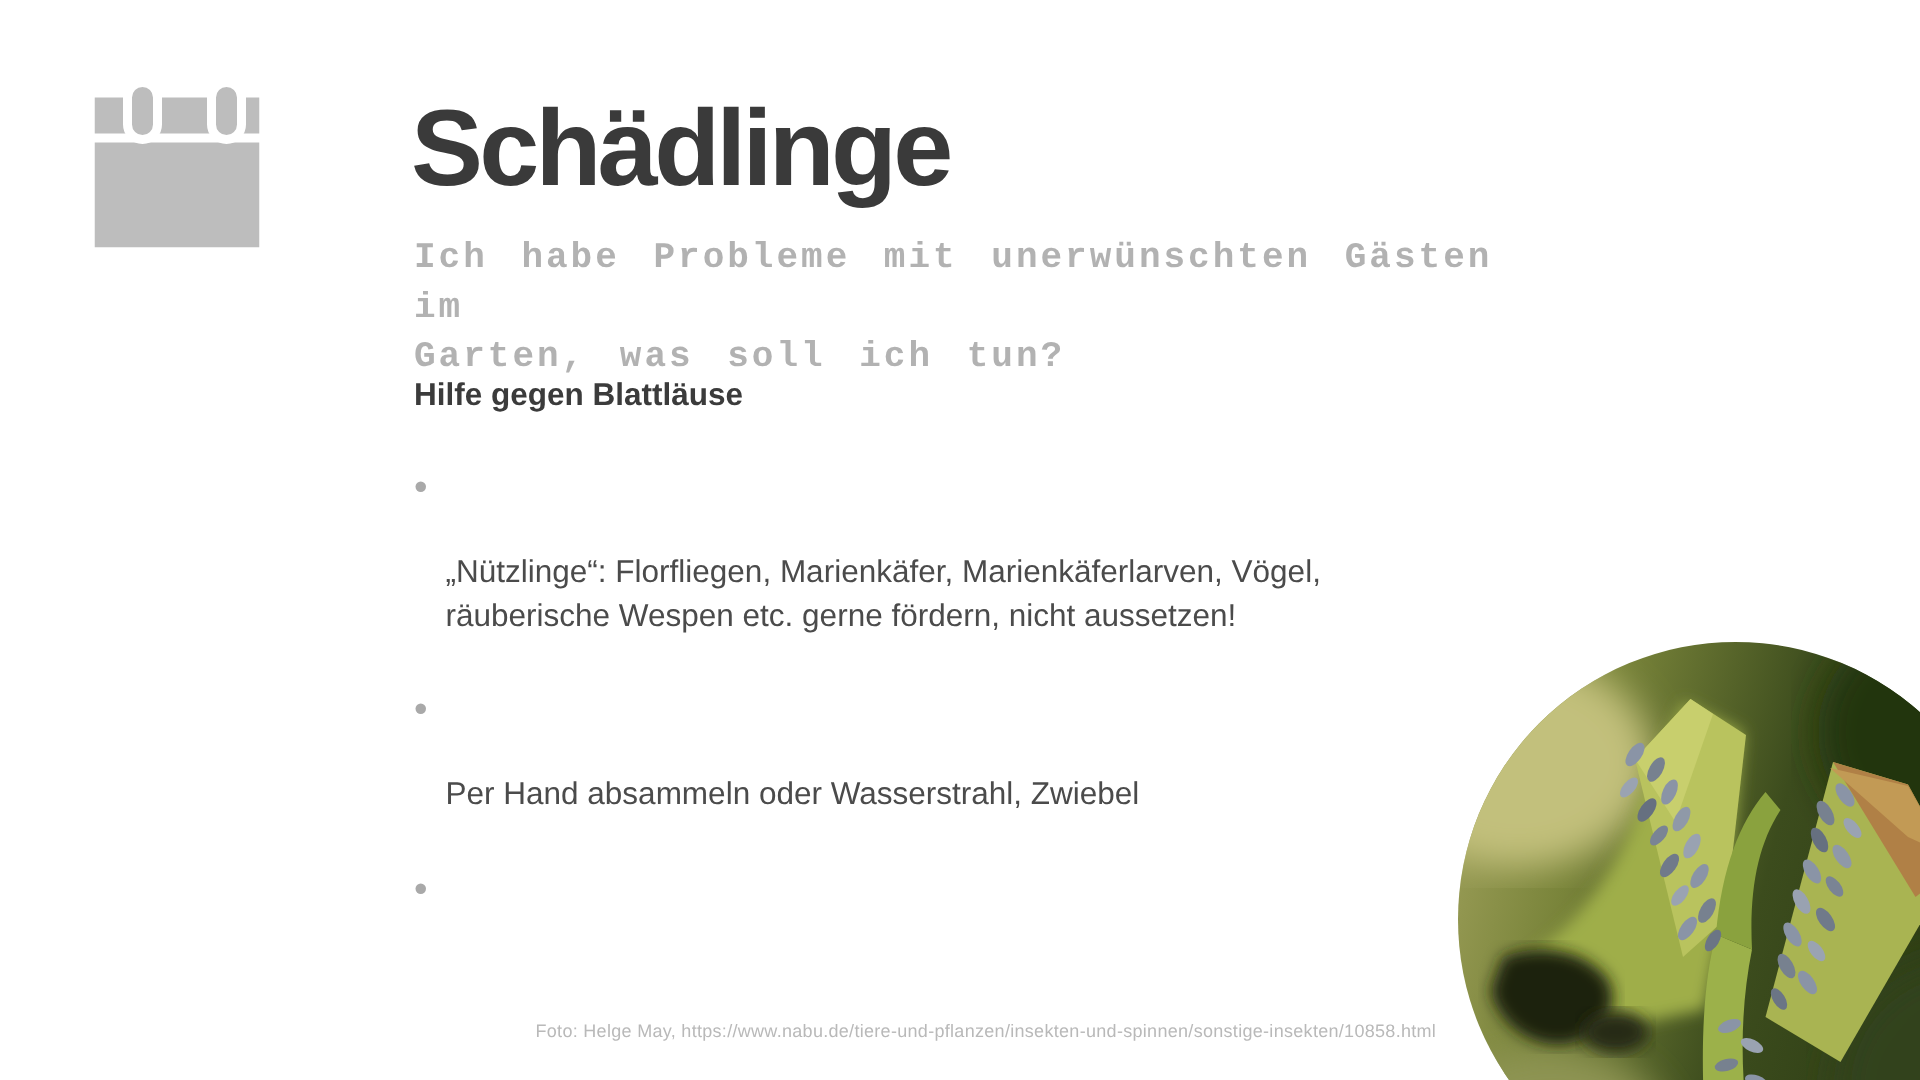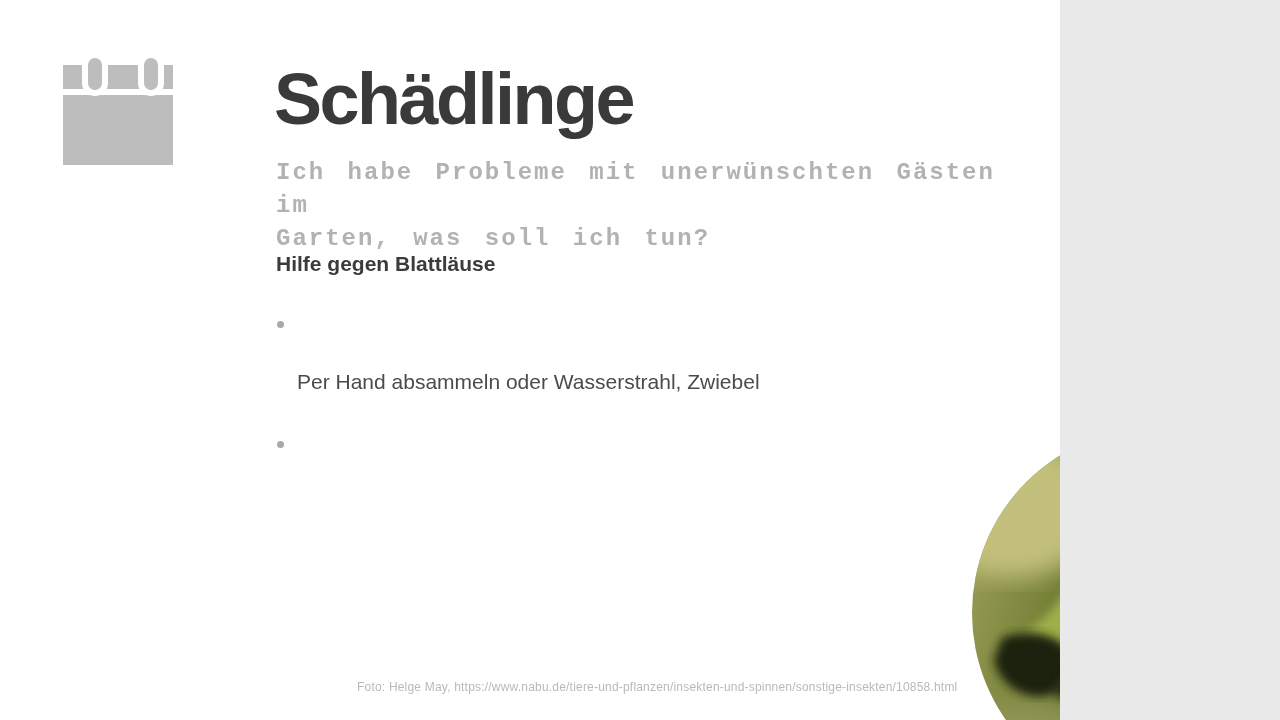--- a/index.html
+++ b/index.html
@@ -1,19 +1,19 @@
 <!DOCTYPE html>
 <html><head>
 <meta charset="utf-8">
 <style>
   * { margin: 0; padding: 0; box-sizing: border-box; }
   html, body { background: #e9e9e9; }
   .slide {
     position: relative;
-    width: 1060px; height: 720px;
+    width: 1280px; height: 720px;
     background: #ffffff;
     overflow: hidden;
     font-family: "Liberation Sans", sans-serif;
   }
   .cal-icon { position: absolute; left: 63px; top: 52px; width: 110px; height: 113px; }
 
   .title {
     position: absolute; left: 274px; top: 60px;
     font-size: 72px; line-height: 78px;
     font-weight: 800; letter-spacing: -2.5px;
@@ -78,20 +78,25 @@
   </svg>
 
   <h1 class="title">Schädlinge</h1>
 
   <p class="subtitle">Ich habe Probleme mit unerwünschten Gästen im
 Garten, was soll ich tun?</p>
 
   <h2 class="heading">Hilfe gegen Blattläuse</h2>
 
   <ul class="bullets">
+    <li>
+      <span class="dot"></span>
+      <span>„Nützlinge“: Florfliegen, Marienkäfer, Marienkäferlarven, Vögel,
+räuberische Wespen etc. gerne fördern, nicht aussetzen!</span>
+    </li>
     <li>
       <span class="dot"></span>
       <span>Per Hand absammeln oder Wasserstrahl, Zwiebel</span>
     </li>
     <li>
       <span class="dot"></span>
     </li>
 
   </ul>
 

